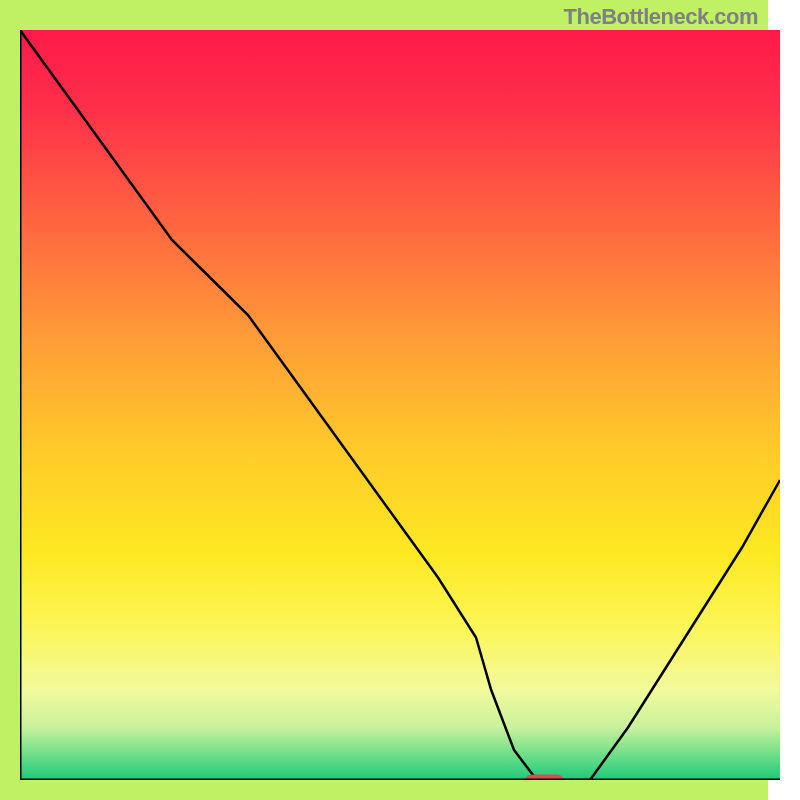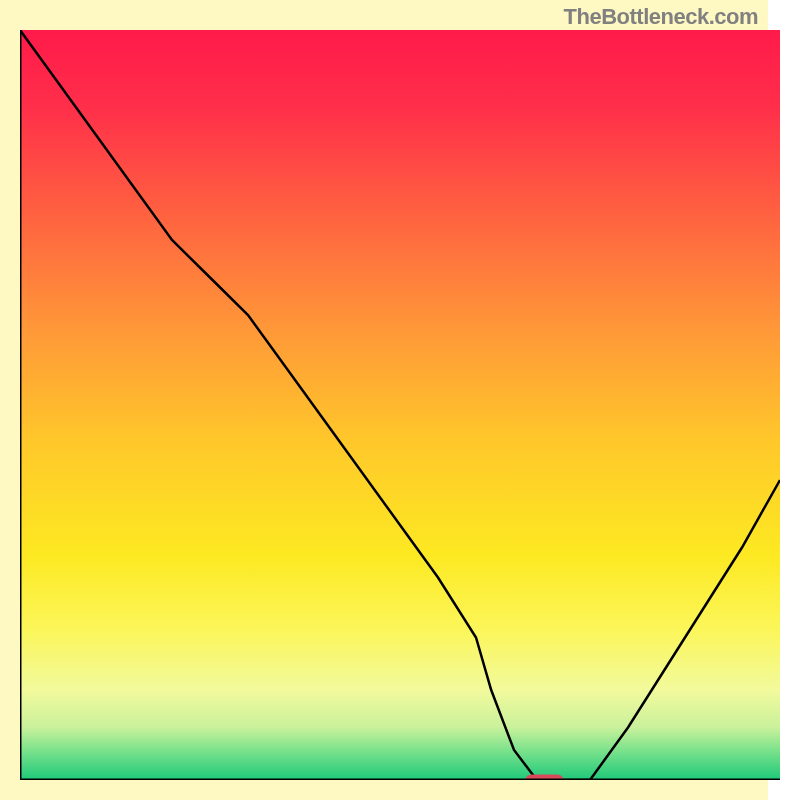--- a/index.html
+++ b/index.html
@@ -7,21 +7,21 @@
     padding: 0;
     width: 800px;
     height: 800px;
     overflow: hidden;
     font-family: Arial, Helvetica, sans-serif;
   }
   .container {
     position: relative;
     width: 768px;
     height: 800px;
-    background: #fef9c3;
+    background: #bef264;
   }
   .watermark {
     position: absolute;
     top: 4px;
     right: 10px;
     font-size: 22px;
     color: #808080;
     font-weight: bold;
     letter-spacing: -0.5px;
     z-index: 10;

